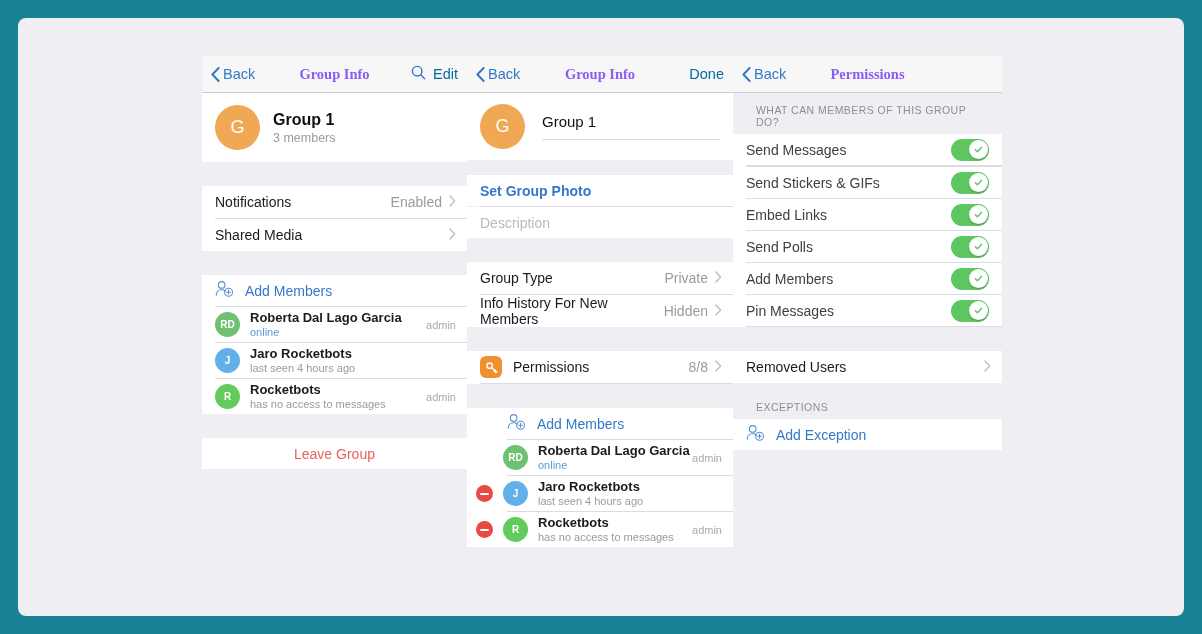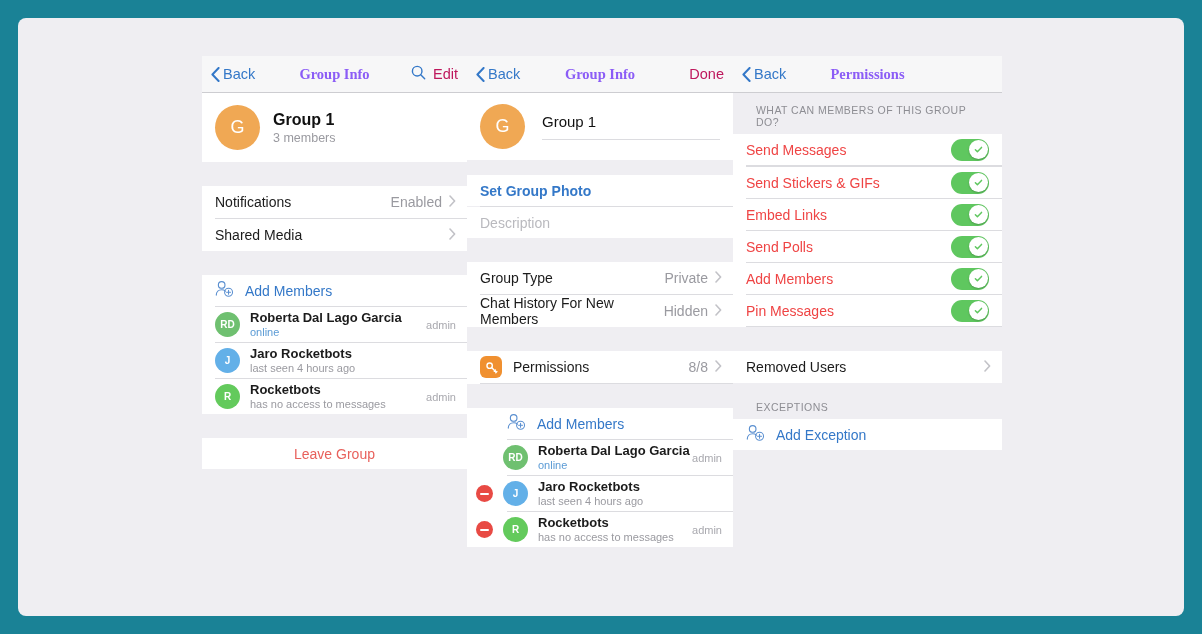--- a/index.html
+++ b/index.html
@@ -35,21 +35,21 @@
   .nav-back { display: flex; align-items: center; gap: 3px; color: #3478c8; font-size: 14.5px; cursor: pointer; }
   .nav-back svg { display: block; }
   .nav-title {
     position: absolute; left: 0; right: 0;
     text-align: center;
     font-size: 14.5px; font-weight: bold; color: #8b5cf6;
     pointer-events: none;
     font-family: Liberation Serif, serif;
   }
   .nav-right { margin-left: auto; display: flex; align-items: center; gap: 7px; z-index: 2; }
-  .nav-action { color: #be185d; font-size: 14.5px; cursor: pointer; }
+  .nav-action { color: #0369a1; font-size: 14.5px; cursor: pointer; }
 
   .card { background: #ffffff; }
   .sep { height: 1px; background: #dcdce0; margin-left: 13px; }
   .gap { height: 24px; }
   .gap-sm { height: 15px; }
 
   .row {
     display: flex; align-items: center;
     height: 32px;
     padding: 0 11px 0 13px;
@@ -127,21 +127,21 @@
   }
   .del-btn i { display:block; width: 9px; height: 2px; background:#fff; border-radius:1px; }
   .del-spacer { width: 27px; flex:none; }
   .member.indent { padding-left: 9px; }
 
   
   .leave { height: 31px; display:flex; align-items:center; justify-content:center;
            background:#fff; color:#e8615c; font-size:14px; cursor:pointer; }
 
   
-  .perm-row { display:flex; align-items:center; height: 31px; padding: 0 13px; background:#fff; font-size: 14px; color:#ef4444; }
+  .perm-row { display:flex; align-items:center; height: 31px; padding: 0 13px; background:#fff; font-size: 14px; color:#404040; }
   .toggle {
     margin-left:auto; width: 38px; height: 22px; border-radius: 11px;
     background: #5fc75f; position: relative; flex:none; cursor:pointer;
   }
   .toggle .knob {
     position:absolute; top: 1.5px; right: 1.5px;
     width: 19px; height: 19px; border-radius:50%;
     background:#fff; box-shadow: 0 1px 2px rgba(0,0,0,.22);
     display:flex; align-items:center; justify-content:center;
   }
@@ -294,21 +294,21 @@
         <span>Group Type</span>
         <span class="val">Private</span>
         <span class="chev">
           <svg width="7" height="12" viewBox="0 0 7 12">
               <path d="M1 1l4.6 5L1 11" stroke="#c2c2c7" stroke-width="1.6" fill="none" stroke-linecap="round" stroke-linejoin="round"></path>
             </svg>
         </span>
       </div>
       <div class="sep"></div>
       <div class="row">
-        <span>Chat History For New Members</span>
+        <span>Info History For New Members</span>
         <span class="val">Hidden</span>
         <span class="chev">
           <svg width="7" height="12" viewBox="0 0 7 12">
               <path d="M1 1l4.6 5L1 11" stroke="#c2c2c7" stroke-width="1.6" fill="none" stroke-linecap="round" stroke-linejoin="round"></path>
             </svg>
         </span>
       </div>
     </div>
 
     <div class="gap"></div>

